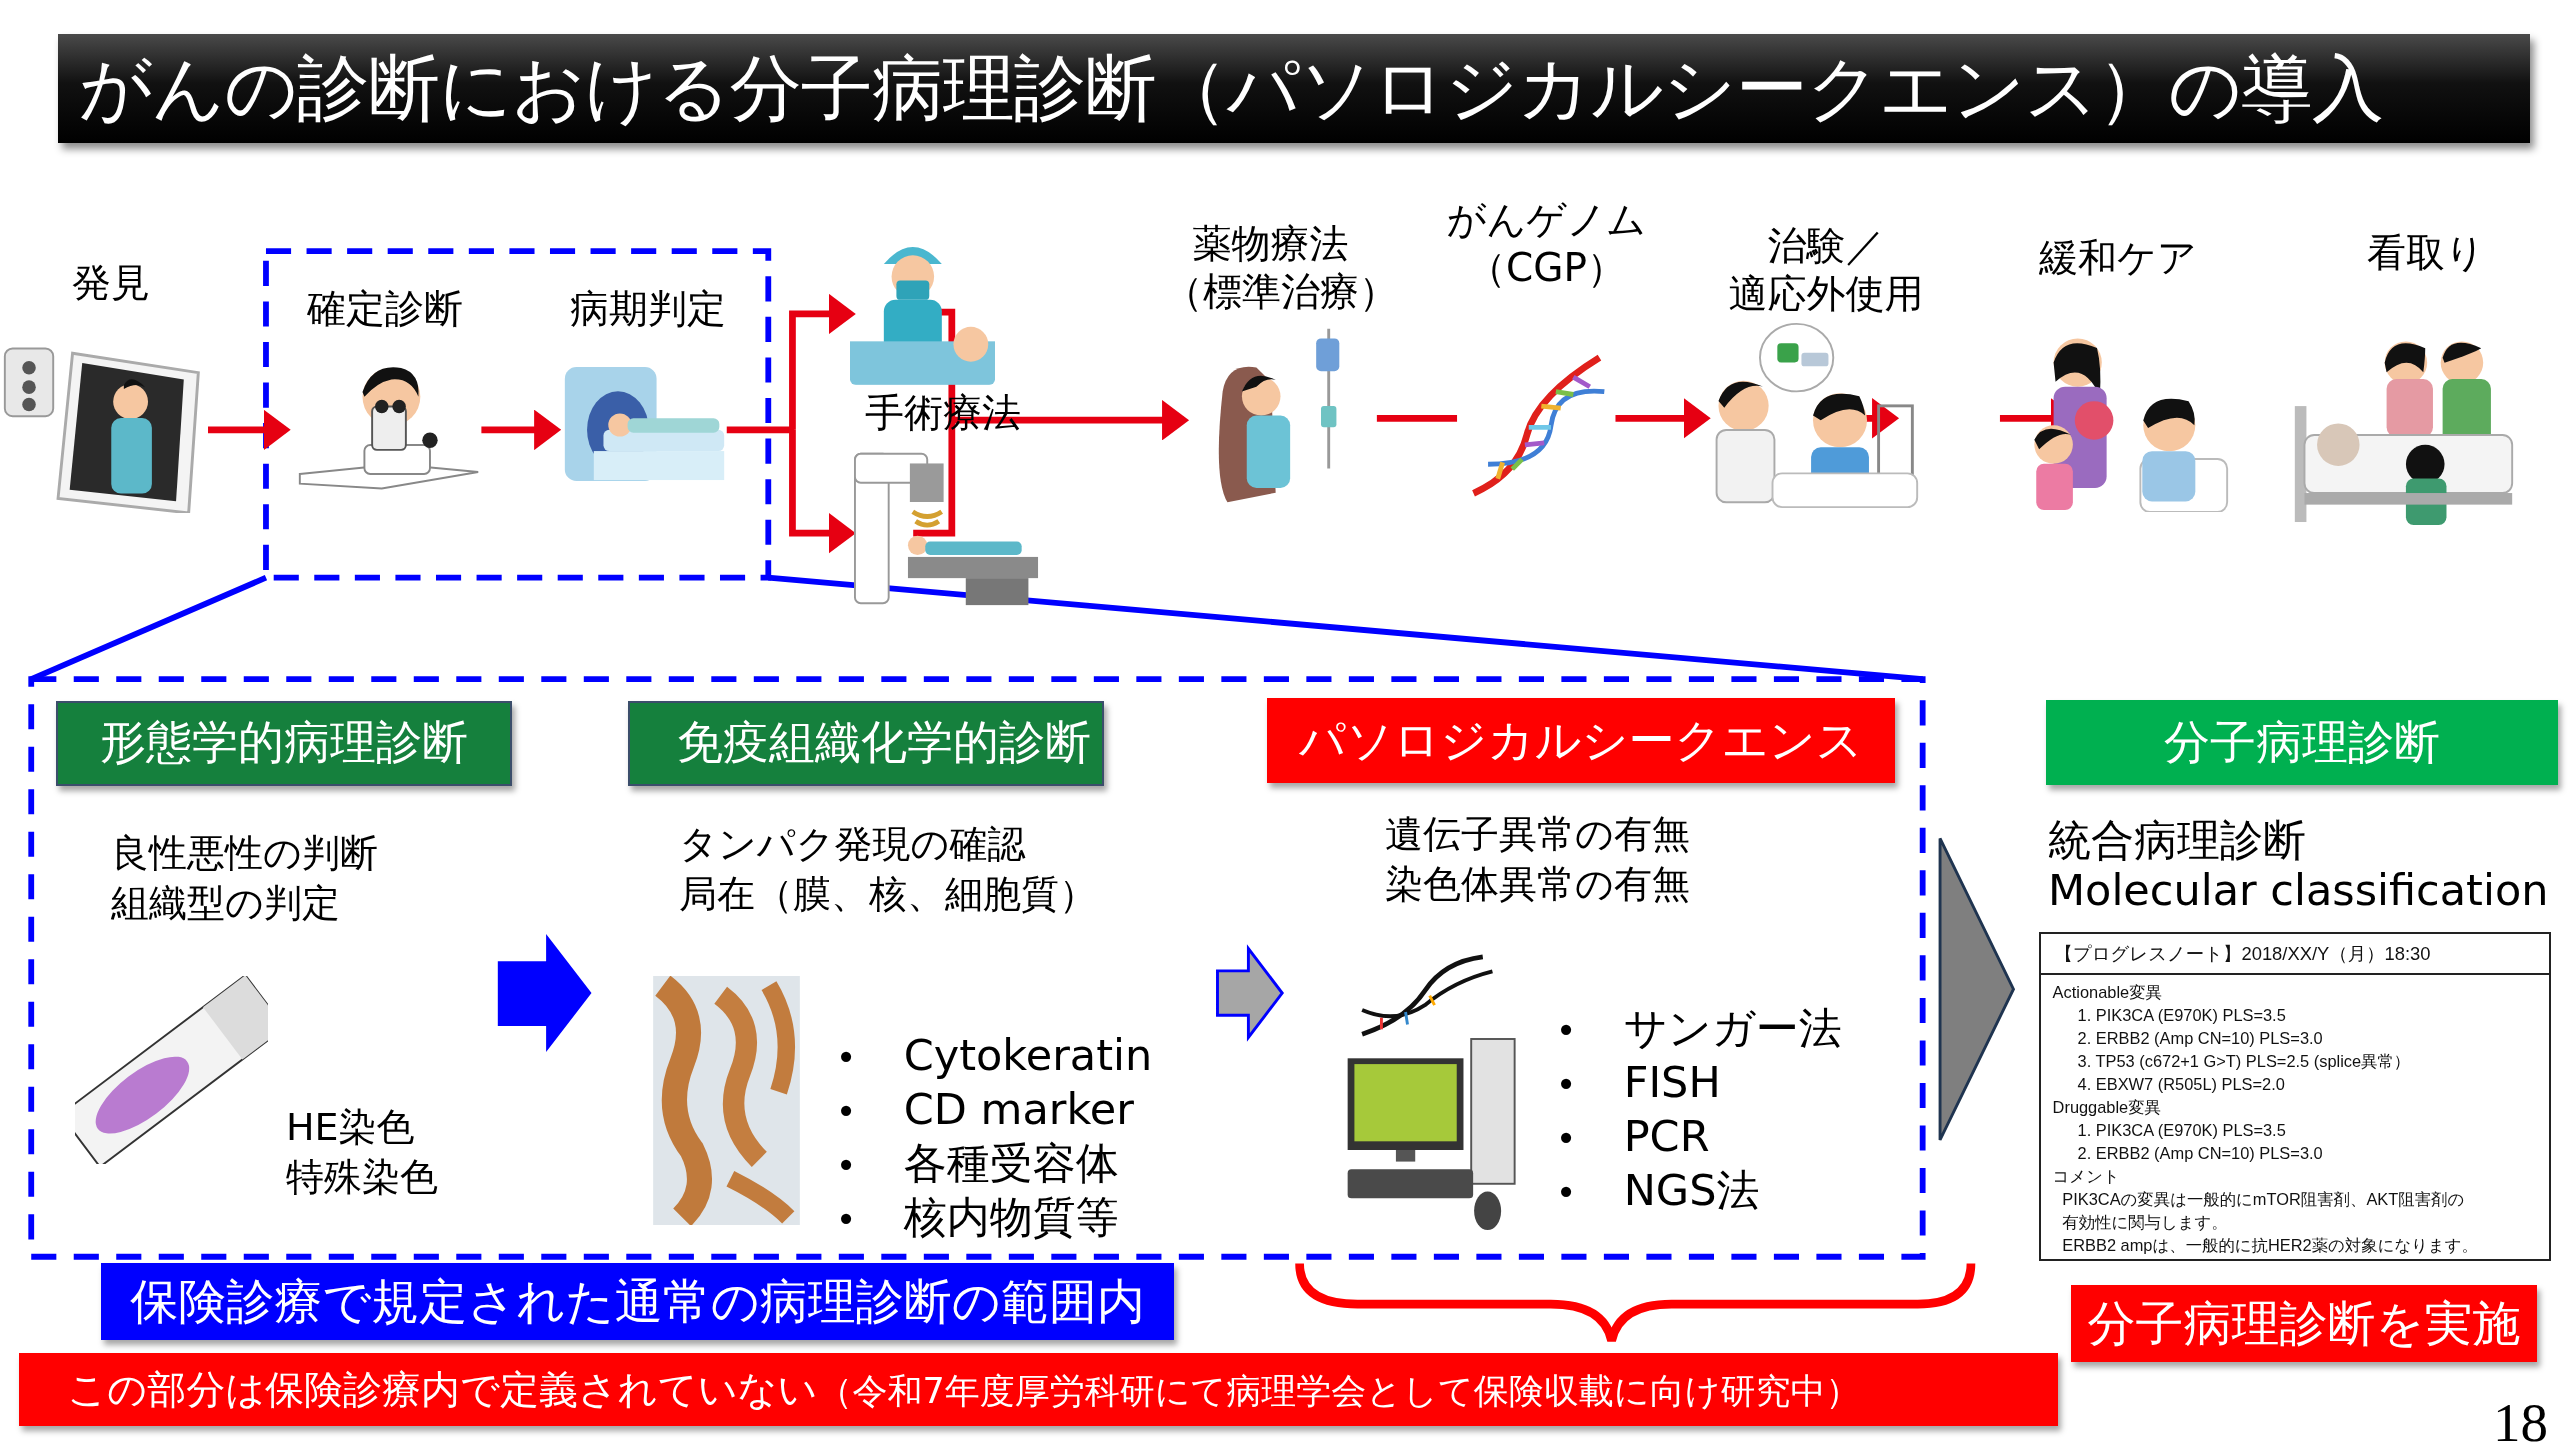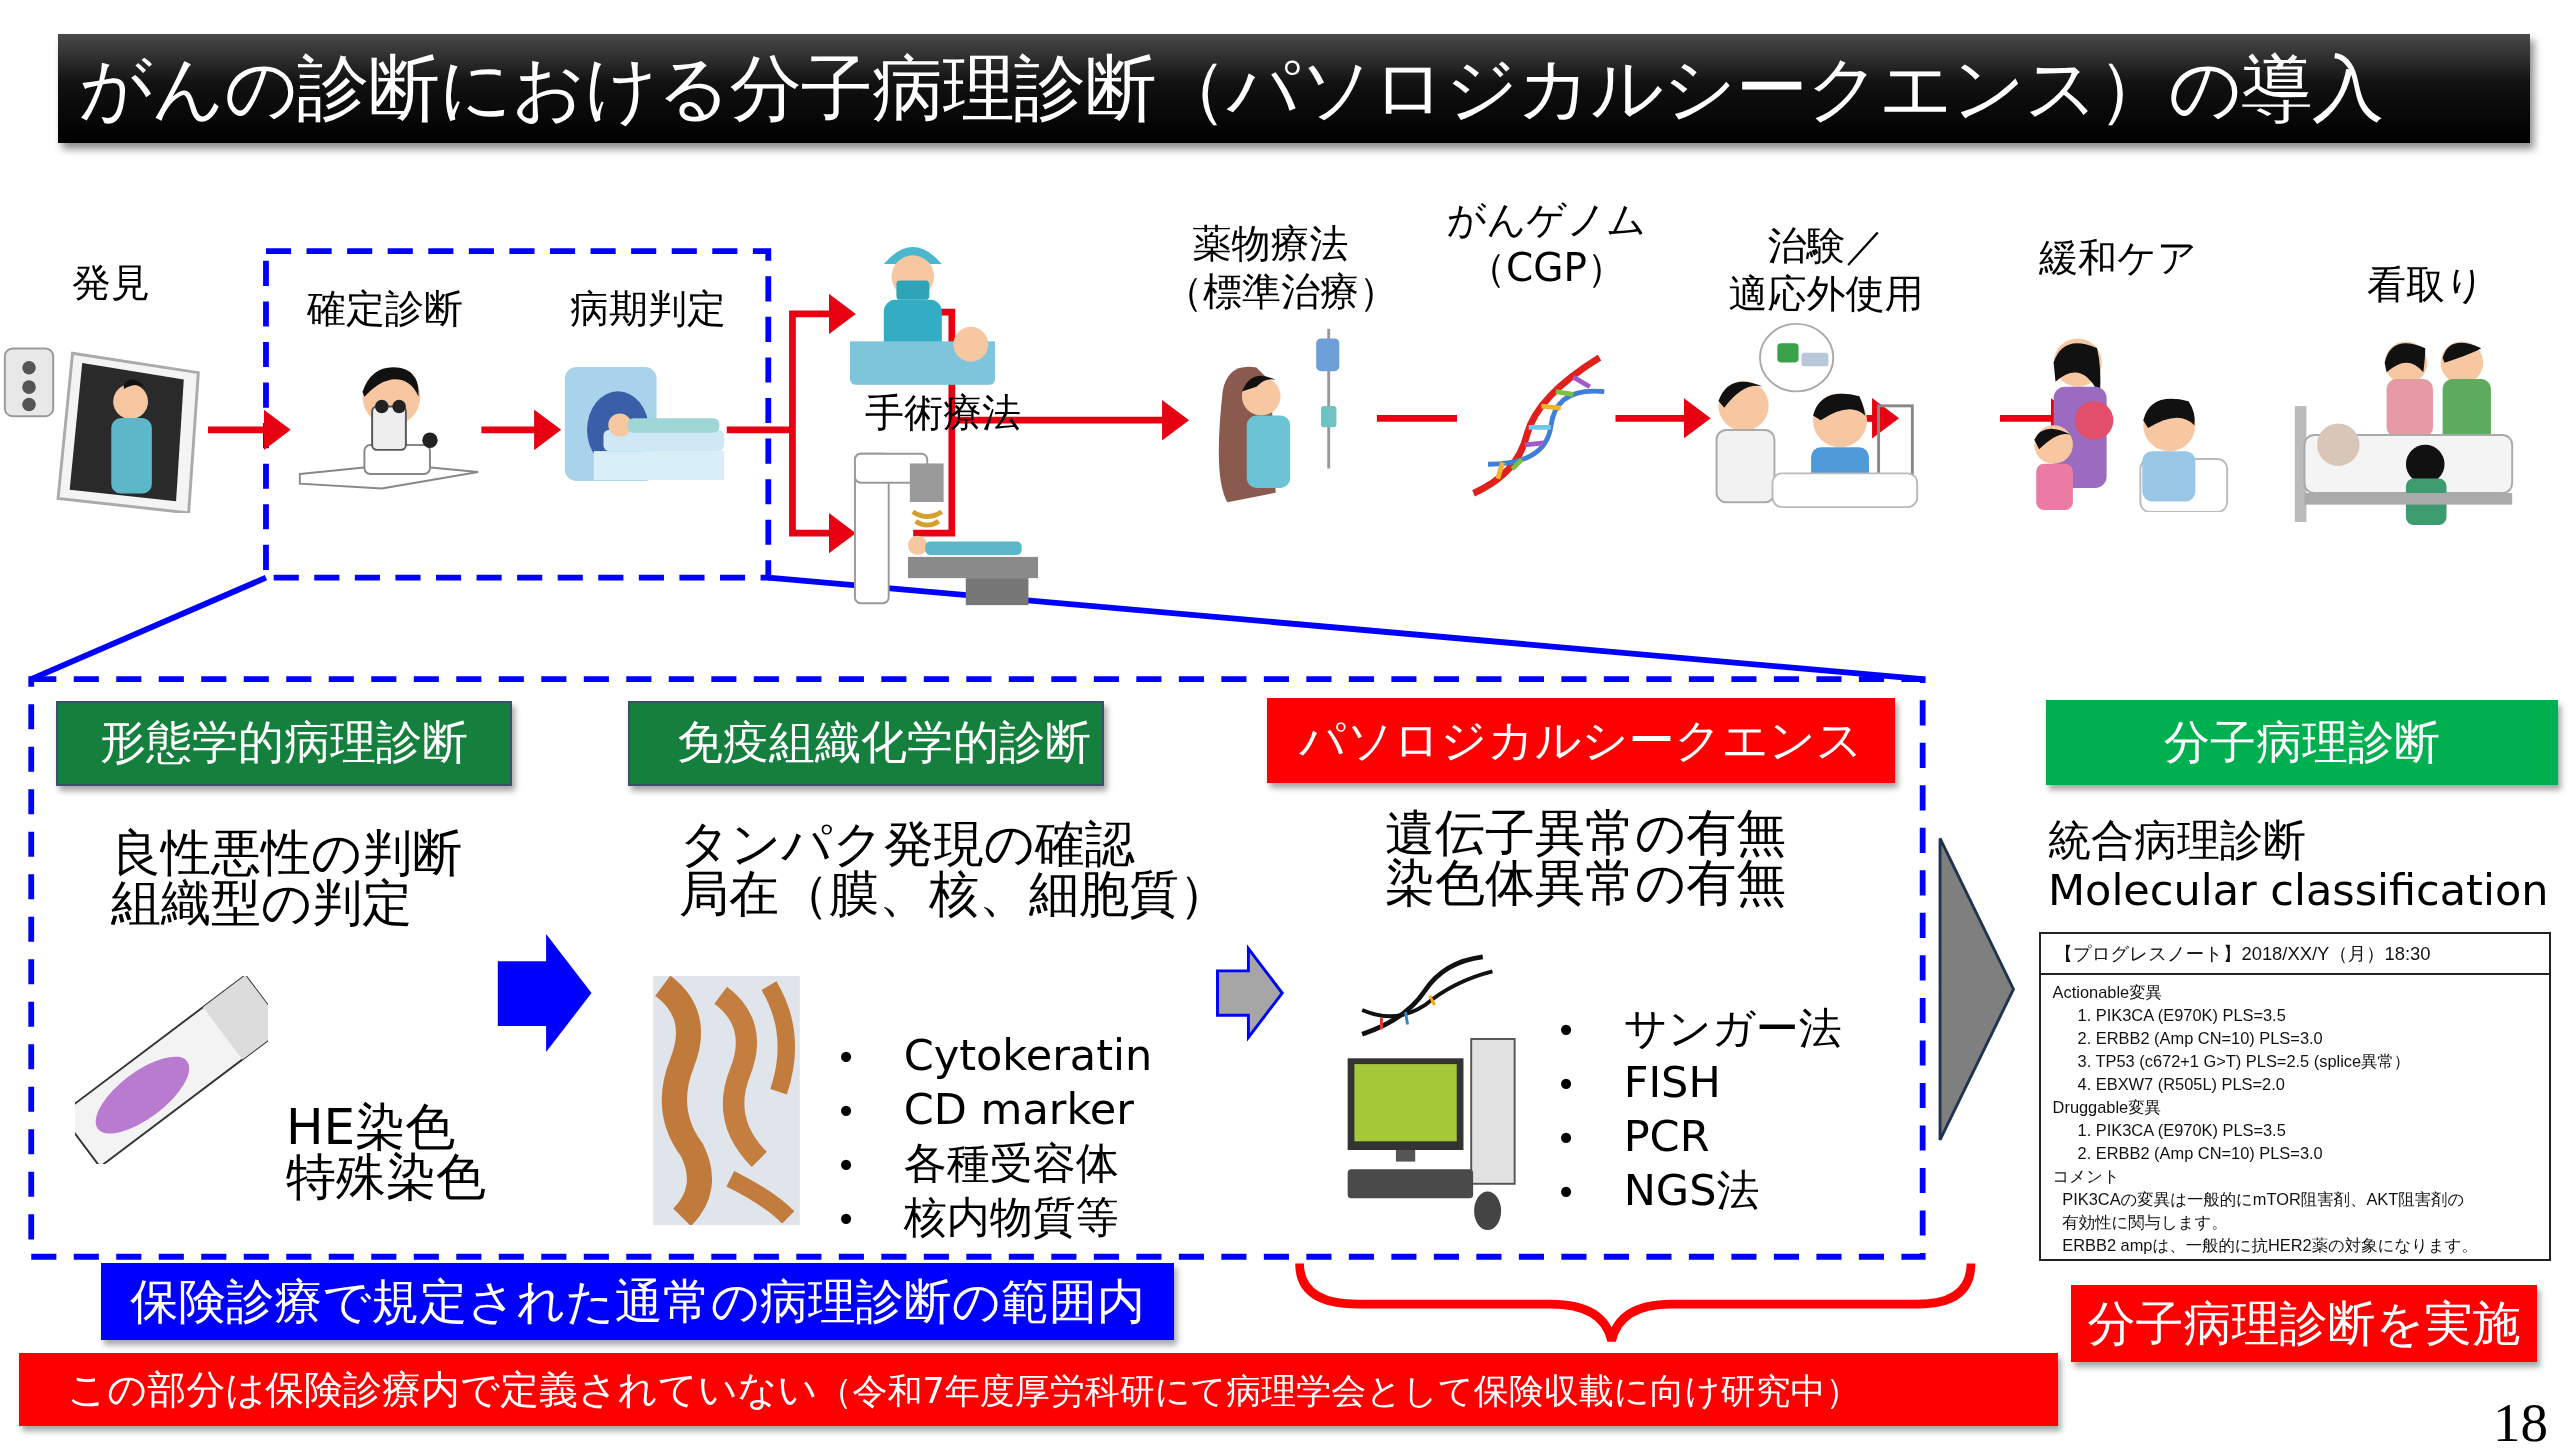--- a/index.html
+++ b/index.html
@@ -20,21 +20,21 @@
   
   .illus { border-radius: 5.8px; }
 
   
   .hdr { color: #fff; font-size: 46px; text-align: center; white-space: nowrap;
          box-shadow: 2.9px 4.8px 5.8px rgba(0,0,0,0.35); box-sizing: border-box; }
   .hdr-blue { background: #15803d; border: 2.9px solid #3b4e6b; }
   .hdr-red  { background: #ff0000; }
   .hdr-green{ background: #00b050; }
 
-  .body-text { font-size: 50px; line-height: 50px; white-space: nowrap; }
+  .body-text { font-size: 38px; line-height: 50px; white-space: nowrap; }
   .bullets { font-size: 43px; line-height: 51px; white-space: nowrap; list-style: none; margin: 0; padding: 0; }
   .bullets li::before { content: "•"; display: inline-block; width: 68px; padding-left: 9.7px; font-size: 35px; }
 
   
   .report { left: 2039px; top: 932px; width: 512px; height: 329px; border: 2.9px solid #222;
             box-sizing: border-box; font-family: "Liberation Sans", sans-serif; font-size: 16.4px; color: #111; background:#fff; }
   .report .rhead { height: 39px; line-height: 39px; border-bottom: 2.9px solid #222; padding-left: 13.5px; font-size: 18.4px; white-space: nowrap; }
   .report .rbody { padding: 5.8px 11.6px; line-height: 23px; }
   .report .sub { padding-left: 25px; white-space: nowrap; }
   .report .cm { padding-left: 9.7px; }
@@ -100,21 +100,21 @@
 </div>
 <div class="abs flow-label" style="left:1382px;top:196px;width:329px;">
   <div>がんゲノム</div>
   <div>（CGP）</div>
 </div>
 <div class="abs flow-label" style="left:1715px;top:222px;width:222px;">
   <div>治験／</div>
   <div>適応外使用</div>
 </div>
 <div class="abs flow-label" style="left:2039px;top:234px;">緩和ケア</div>
-<div class="abs flow-label" style="left:2367px;top:229px;margin-top:32px;">看取り</div>
+<div class="abs flow-label" style="left:2367px;top:229px;">看取り</div>
 
 <svg class="abs illus" style="left:0;top:329px" width="208" height="184" viewBox="0 0 215 190">
   <rect x="5" y="20" width="50" height="70" rx="8" fill="#e8e8e8" stroke="#999" stroke-width="2"></rect>
   <circle cx="30" cy="40" r="7" fill="#555"></circle>
     <circle cx="30" cy="60" r="7" fill="#555"></circle>
     <circle cx="30" cy="78" r="7" fill="#555"></circle>
   <polygon points="75,25 205,45 195,190 60,175" fill="#f4f4f4" stroke="#aaa" stroke-width="3"></polygon>
   <polygon points="85,35 190,52 182,178 72,166" fill="#2a2a2a"></polygon>
   <circle cx="135" cy="75" r="18" fill="#f6c7a1"></circle>
   <path d="M128 58 Q135 45 150 60 Q140 55 128 62z" fill="#111"></path>

